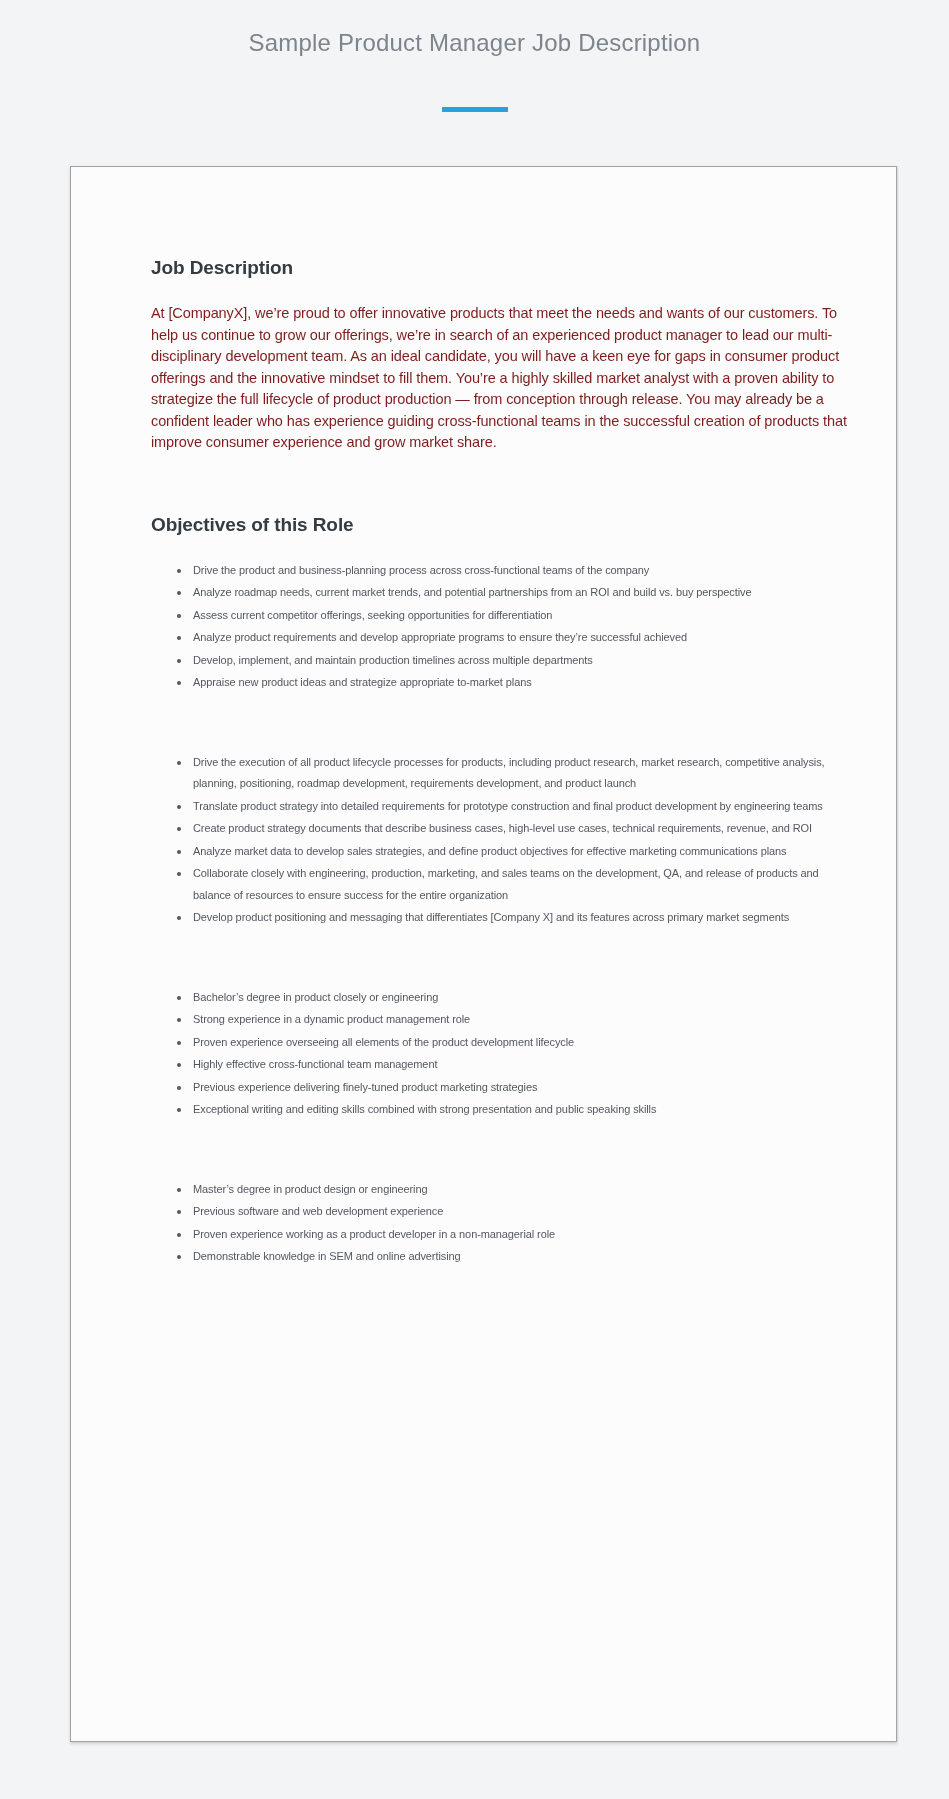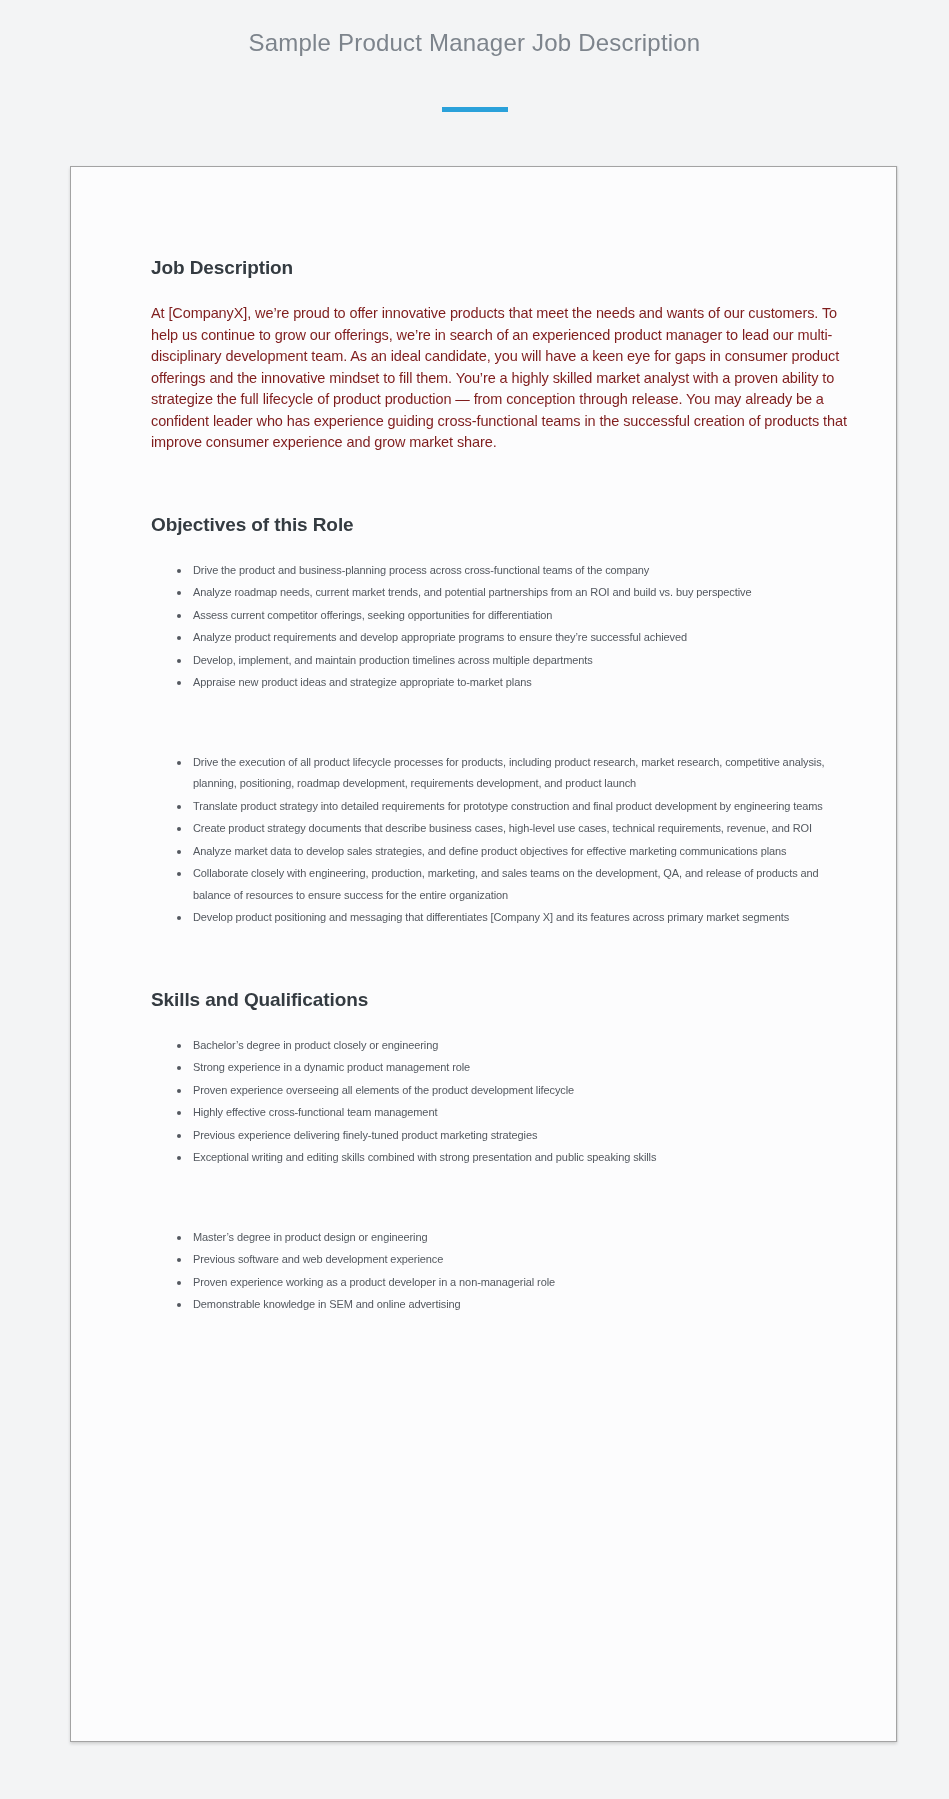--- a/index.html
+++ b/index.html
@@ -105,21 +105,20 @@
             <li>Drive the execution of all product lifecycle processes for products, including product research, market research, competitive analysis, planning, positioning, roadmap development, requirements development, and product launch</li>
             <li>Translate product strategy into detailed requirements for prototype construction and final product development by engineering teams</li>
             <li>Create product strategy documents that describe business cases, high-level use cases, technical requirements, revenue, and ROI</li>
             <li>Analyze market data to develop sales strategies, and define product objectives for effective marketing communications plans</li>
             <li>Collaborate closely with engineering, production, marketing, and sales teams on the development, QA, and release of products and balance of resources to ensure success for the entire organization</li>
             <li>Develop product positioning and messaging that differentiates [Company X] and its features across primary market segments</li>
           </ul>
   </section>
 
   <section class="section">
-    <h2 class="section-heading">Skills and Qualifications</h2>
 
     <ul class="bullet-list">
             <li>Bachelor’s degree in product closely or engineering</li>
             <li>Strong experience in a dynamic product management role</li>
             <li>Proven experience overseeing all elements of the product development lifecycle</li>
             <li>Highly effective cross-functional team management</li>
             <li>Previous experience delivering finely-tuned product marketing strategies</li>
             <li>Exceptional writing and editing skills combined with strong presentation and public speaking skills</li>
           </ul>
   </section>

